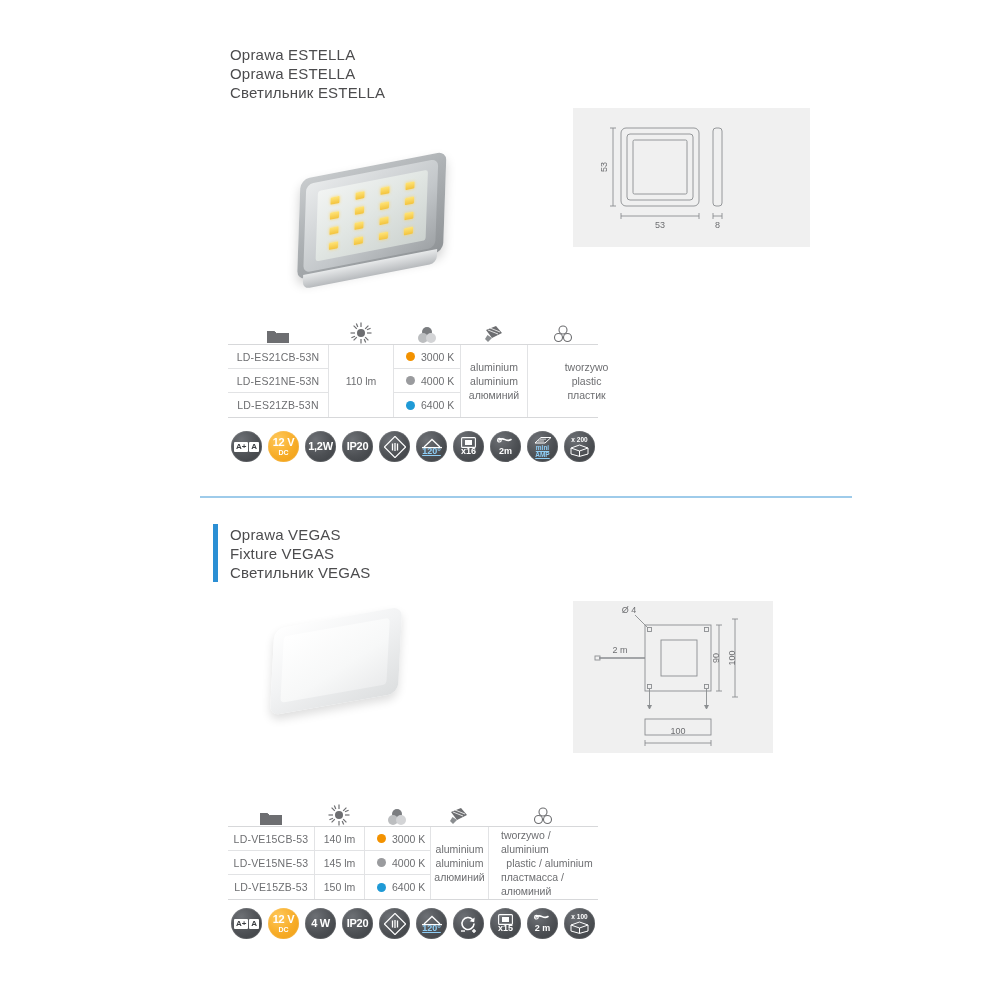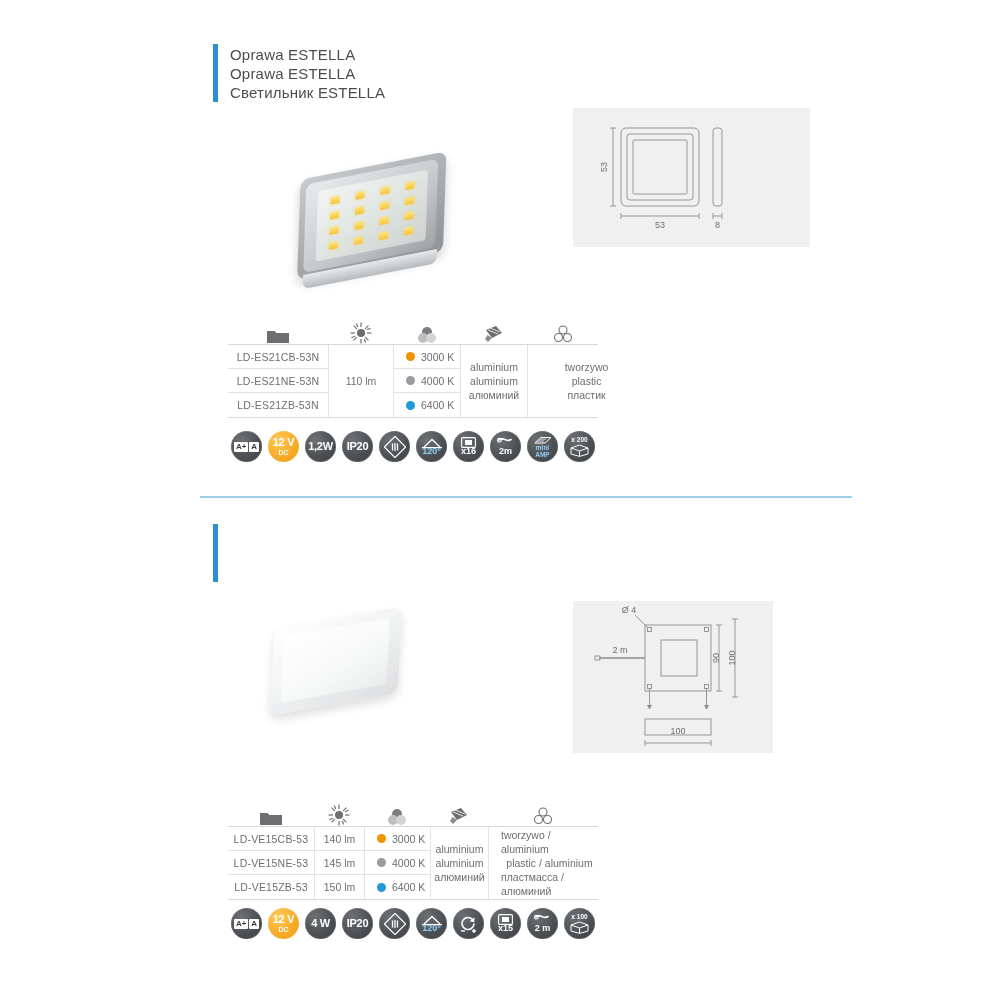--- a/index.html
+++ b/index.html
@@ -109,39 +109,39 @@
     flex-direction:column;flex:none;margin-right:6px;position:relative;
     box-shadow:inset 0 0 0 1px rgba(255,255,255,.10);
   }
   .badge.amber{
     background:radial-gradient(circle at 34% 28%,#ffc85a 0%,#f7ac27 55%,#ef9e12 100%);
   }
   .badge .b-main{font-size:11px;font-weight:bold;line-height:11px;letter-spacing:-.3px;}
   .badge .b-sub{font-size:7px;font-weight:bold;line-height:8px;margin-top:1px;}
   .badge .b-small{font-size:9px;font-weight:bold;line-height:9px;}
   .badge .b-tiny{font-size:6.5px;font-weight:bold;line-height:7px;}
-  .b-blue{color:#8ecdf5;}
+  .b-blue{color:#8ecdf5;text-decoration:underline;}
   .b-stack{display:flex;flex-direction:column;align-items:center;justify-content:center;}
   .ab{
     display:flex;align-items:center;gap:1px;
   }
   .ab span{
     background:#ffffff;color:#3a3d41;font-size:8px;font-weight:bold;
     padding:1px 2px;border-radius:1px;line-height:8px;
   }
 
   
   .divider{position:absolute;height:2px;background:#9ecbea;}
 </style>
 </head>
 <body>
 
 <div class="product">
 
-  <div class="title-block" style="left:213px;top:44px;height:58px;">
+  <div class="title-block" style="left:213px;top:44px;height:58px;align-items:center;">
     <div class="title-bar"></div>
     <div class="title-lines">
       <span>Oprawa ESTELLA</span>
       <span>Oprawa ESTELLA</span>
       <span>Светильник ESTELLA</span>
     </div>
   </div>
 
   <div class="photo" style="left:295px;top:150px;width:170px;height:130px;">
     <div class="estella-body">
@@ -364,20 +364,25 @@
     </div>
   </div>
 </div>
 
 <div class="divider" style="left:200px;top:496px;width:652px;"></div>
 
 <div class="product">
 
   <div class="title-block" style="left:213px;top:524px;height:58px;">
     <div class="title-bar"></div>
+    <div class="title-lines">
+      <span>Oprawa VEGAS</span>
+      <span>Fixture VEGAS</span>
+      <span>Светильник VEGAS</span>
+    </div>
   </div>
 
   <div class="photo" style="left:272px;top:612px;width:150px;height:110px;">
     <div class="vegas-body">
       <div class="veg-base">
         <div class="veg-inner"></div>
       </div>
     </div>
   </div>
 

